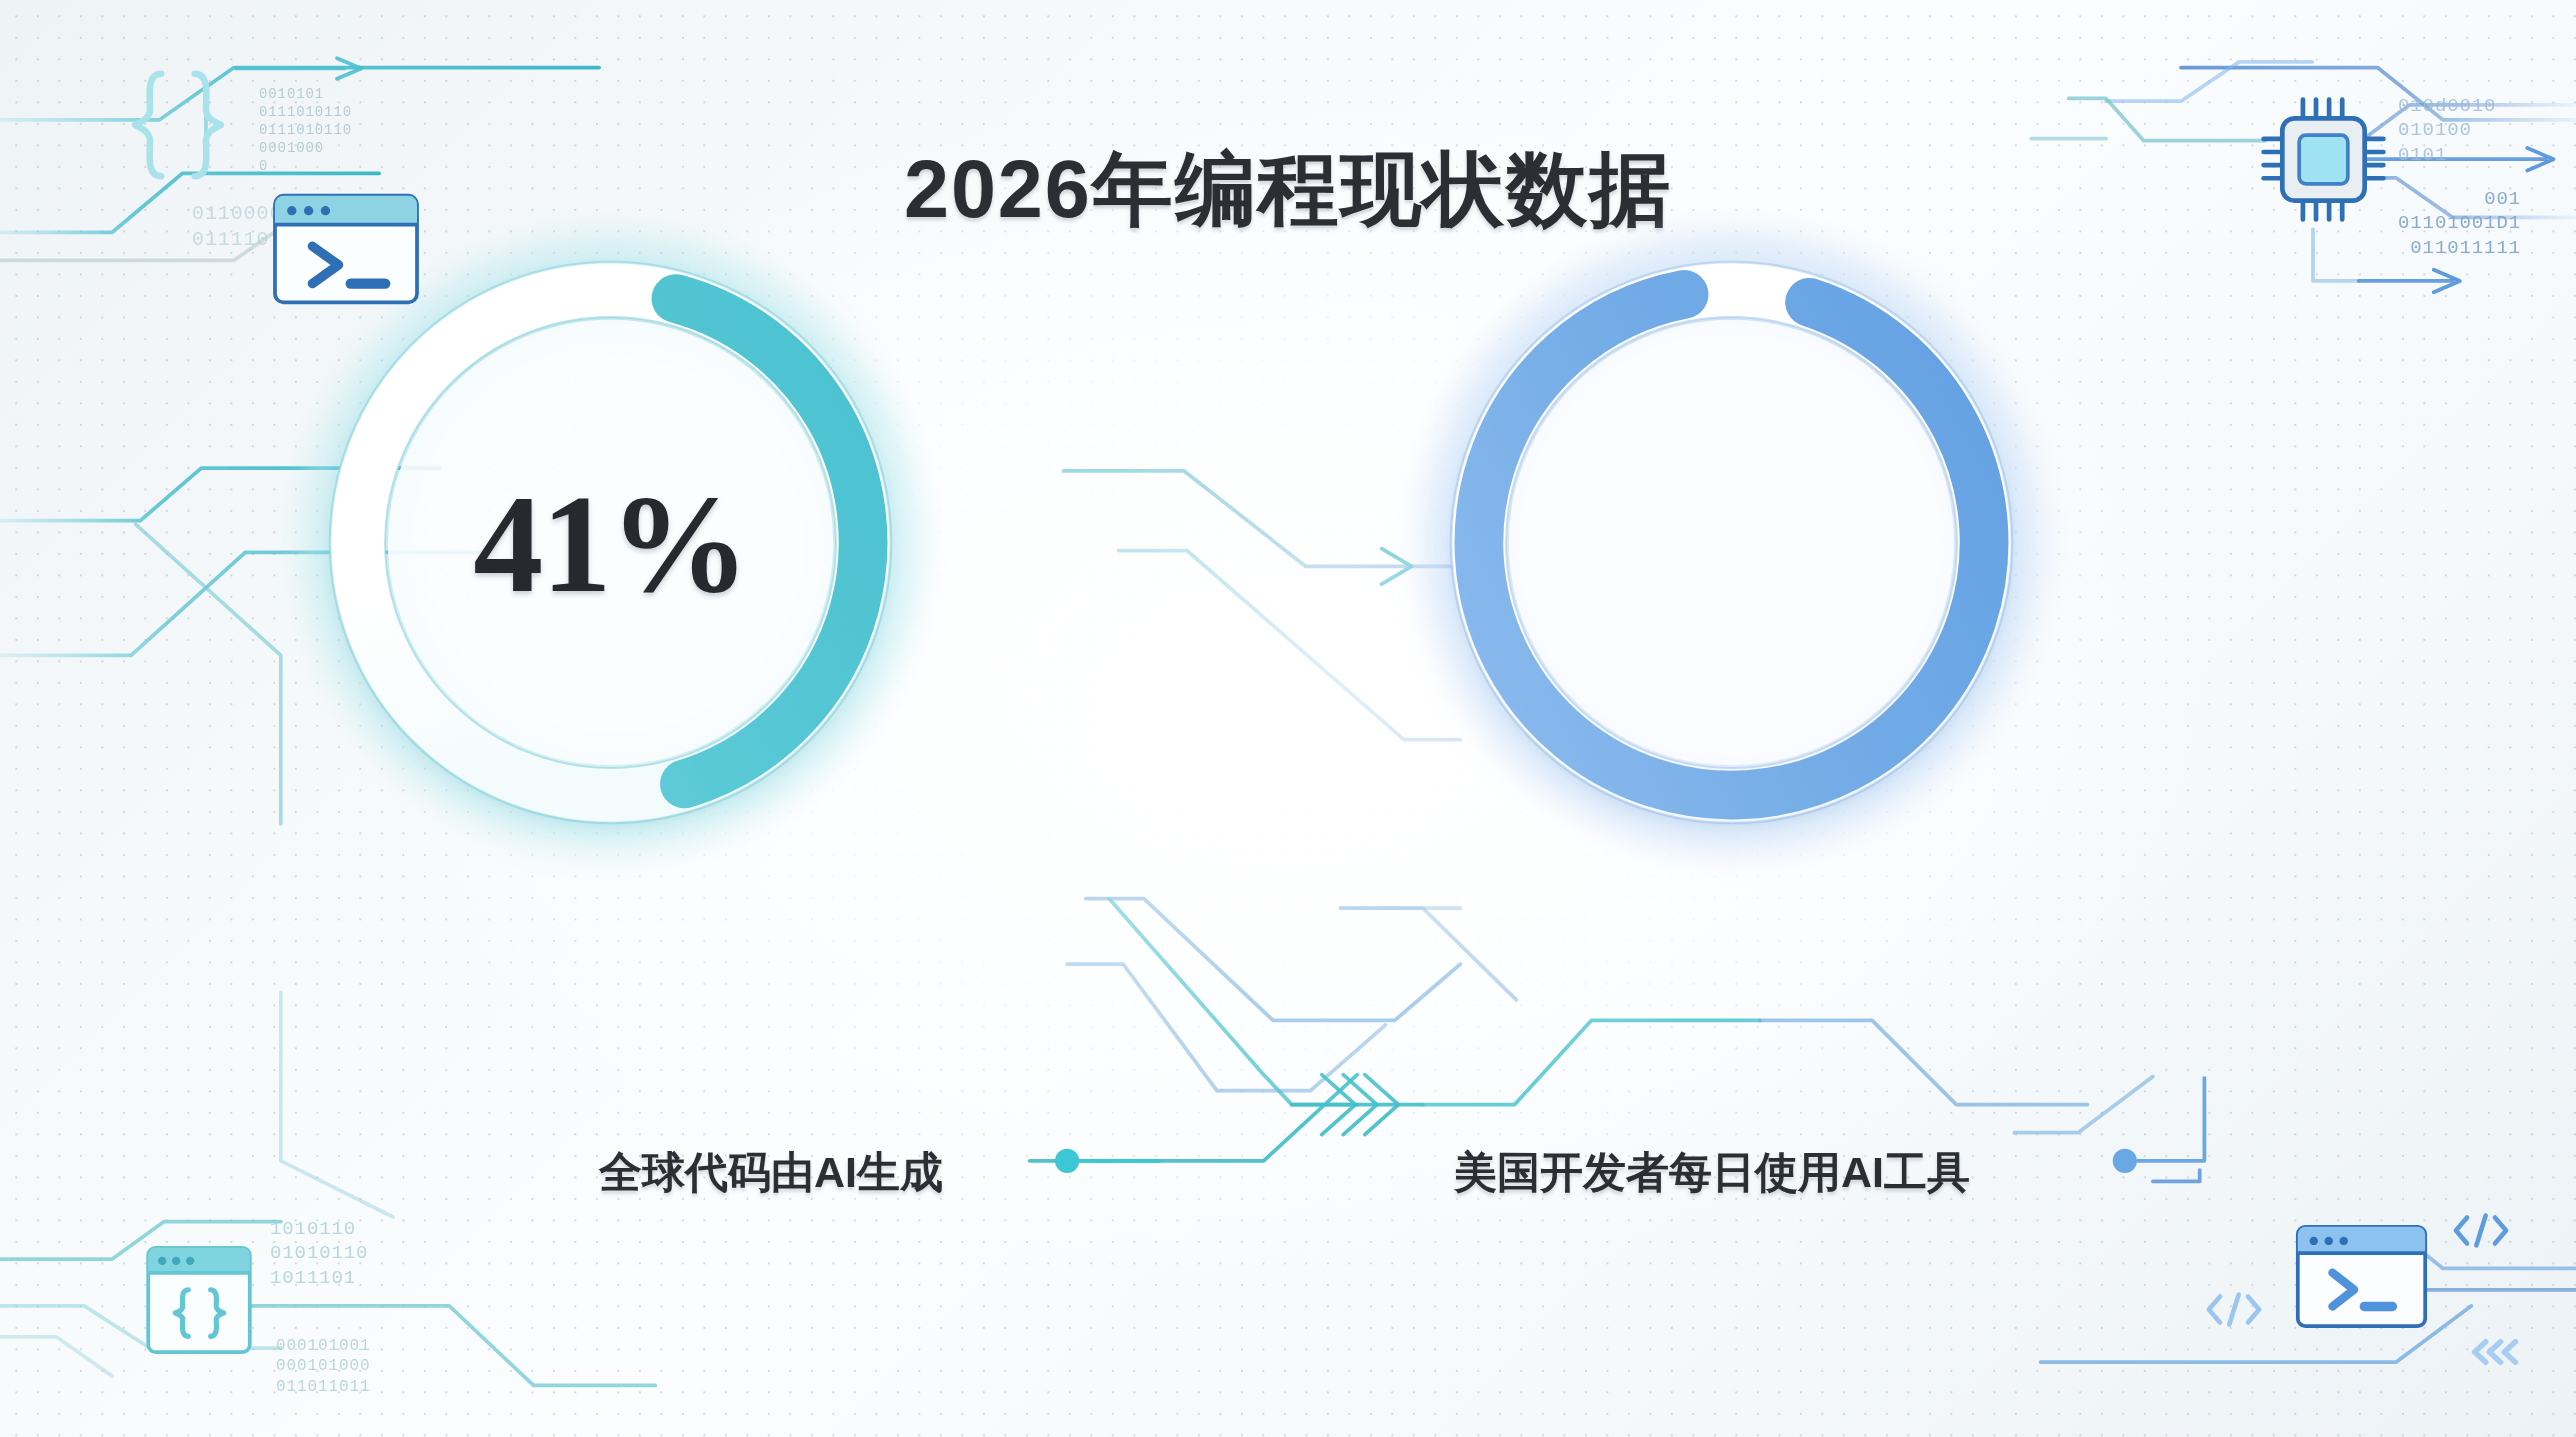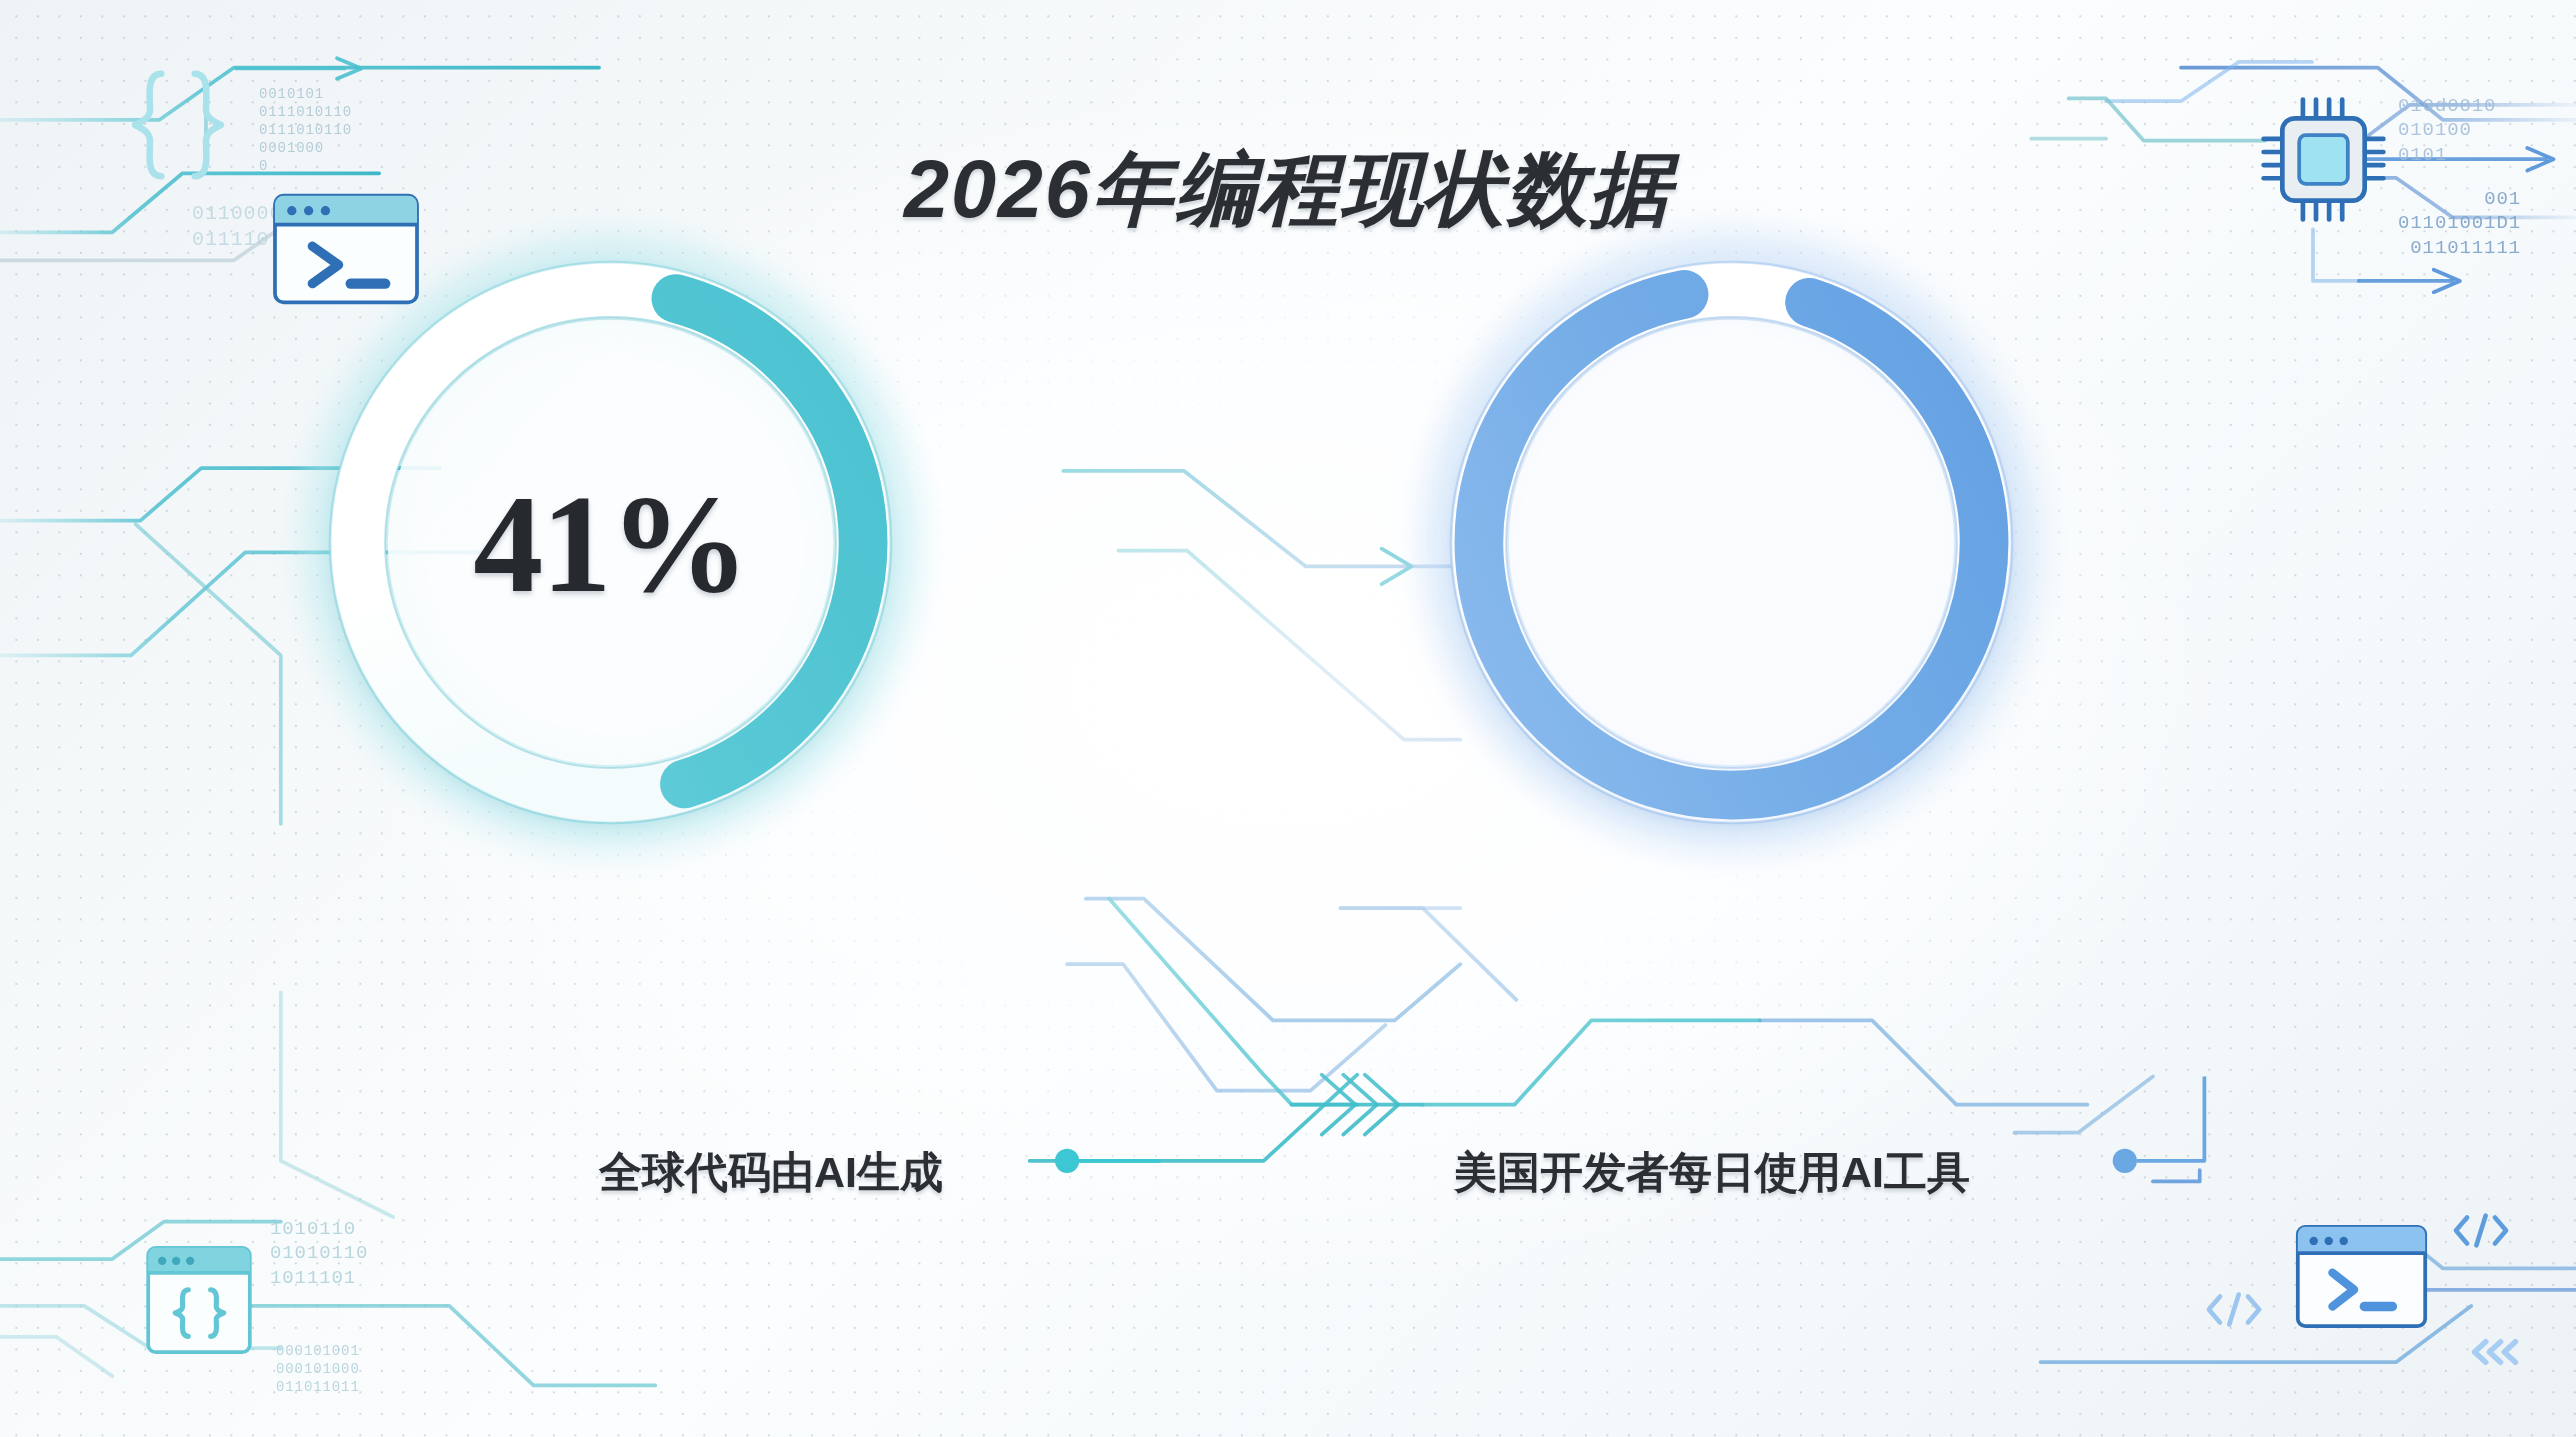--- a/index.html
+++ b/index.html
@@ -39,21 +39,20 @@
 
   
   #title{
     position:absolute; left:0; right:0; top:136px;
     text-align:center;
     font-size:81px;
     font-weight:700;
     letter-spacing:1.9px;
     color:#2b2f33;
     text-shadow:0 2.8px 3.7px rgba(90,110,125,.28), 0 0.9px 0 rgba(255,255,255,.8);
-    font-style:italic;
   }
 
   
   .donut{ position:absolute;font-family:Liberation Serif, serif; }
   .donut .num{
     position:absolute; left:0; right:0; top:50%;
     transform:translateY(-50%);
     text-align:center;
     font-size:140px; font-weight:700;
     color:#26292d;
@@ -338,21 +337,21 @@
     <circle cx="48" cy="17" r="4.5" fill="#3fa9bb"></circle>
     <g fill="none" stroke="#62c6d4" stroke-width="5.5" stroke-linecap="round" stroke-linejoin="round">
       <path d="M 46 48 C 38 48 40 60 40 66 C 40 70 35 72 32 73 C 35 74 40 76 40 80 C 40 86 38 98 46 98"></path>
       <path d="M 70 48 C 78 48 76 60 76 66 C 76 70 81 72 84 73 C 81 74 76 76 76 80 C 76 86 78 98 70 98"></path>
     </g>
   </svg>
 
   <div class="bincol" style="left:270px; top:1217px; font-size:19px; color:#a8cdd6; opacity:.8;">1010110
 01010110
 1011101</div>
-  <div class="bincol" style="left:276px; top:1336px; font-size:14px; color:#a8cdd6; opacity:.8;margin-top:7px;">000101001
+  <div class="bincol" style="left:276px; top:1336px; font-size:16px; color:#a8cdd6; opacity:.8;">000101001
 000101000
 011011011</div>
 
   <svg class="deco" style="left:2295px; top:1224px;" width="133" height="105" viewBox="0 0 142 112">
     <rect x="3" y="3" width="136" height="106" rx="8" fill="#fbfdff" stroke="#2f6fb5" stroke-width="4"></rect>
     <path d="M 3 11 a 8 8 0 0 1 8 -8 h 120 a 8 8 0 0 1 8 8 v 20 h -136 z" fill="#8cc2f0"></path>
     <line x1="3" y1="31" x2="139" y2="31" stroke="#2f6fb5" stroke-width="4"></line>
     <circle cx="20" cy="18" r="4.5" fill="#2f6fb5"></circle>
     <circle cx="36" cy="18" r="4.5" fill="#2f6fb5"></circle>
     <circle cx="52" cy="18" r="4.5" fill="#2f6fb5"></circle>

